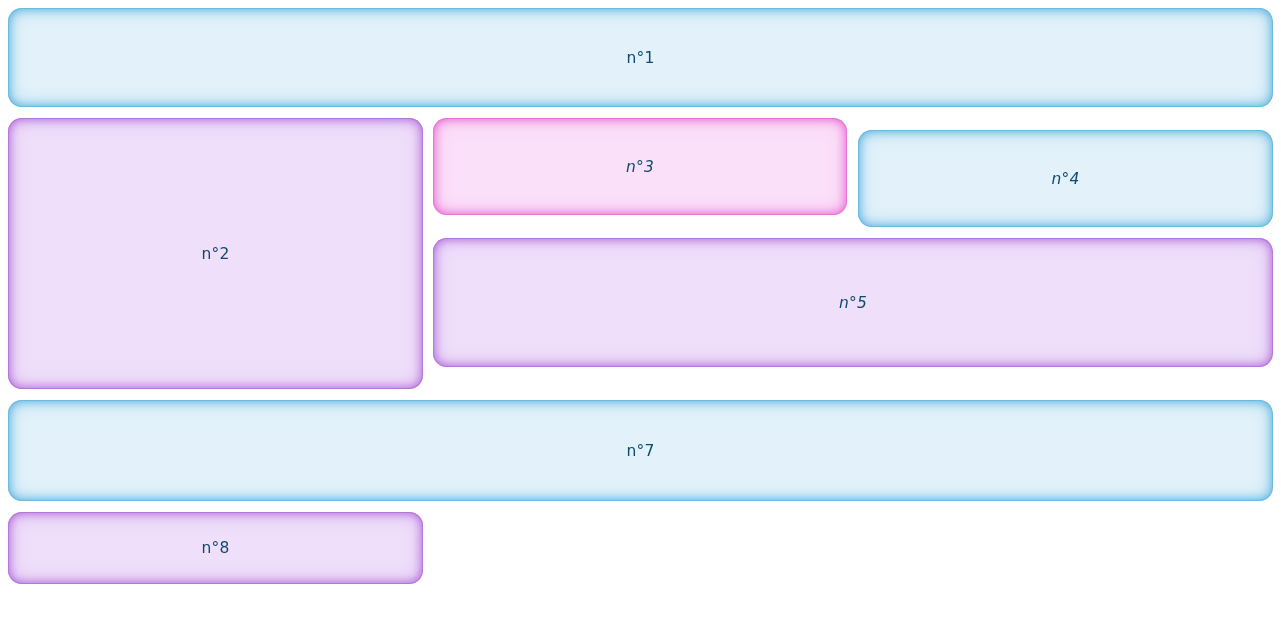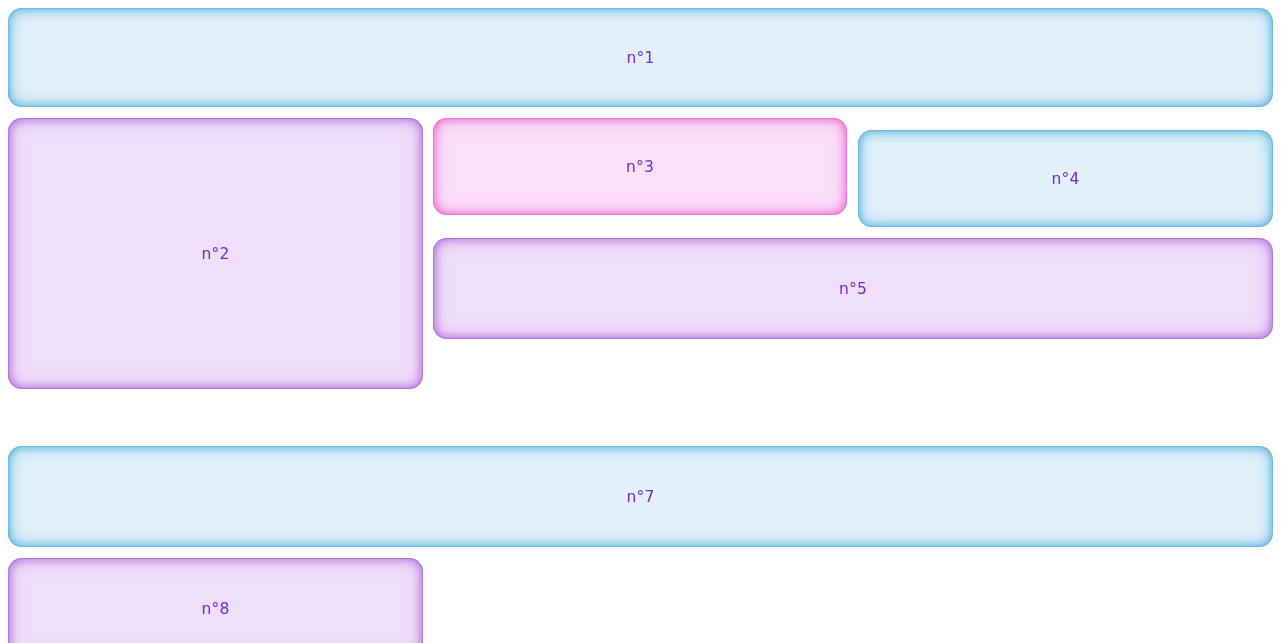--- a/index.html
+++ b/index.html
@@ -26,21 +26,21 @@
     gap: 11px 10px;
   }
 
   .box {
     box-sizing: border-box;
     border-radius: 14px;
     display: flex;
     align-items: center;
     justify-content: center;
     font-size: 15.5px;
-    color: #6d28d9;
+    color: #0c4a6e;
     letter-spacing: 0.2px;
     position: relative;
     overflow: hidden;
   }
 
   
   .theme-blue {
     background: #e3f2fa;
     box-shadow:
       inset 0 0 0 1px rgba(86,175,220,0.55),
@@ -66,37 +66,38 @@
     position: relative;
     z-index: 2;
     pointer-events: none;
   }
 
   
   #box-1 { width: 1265px; height: 99px; }
   #box-2 { width: 415px;  height: 271px; }
   #box-3 { width: 414px;  height:  97px; }
   #box-4 { width: 415px;  height:  97px; }
-  #box-5 { width: 839px;  height: 101px; }
+  #box-5 { width: 839px;  height: 129px; }
   #box-6 { width: 838px;  height: 101px; }
-  #box-7 { width: 415px;  height: 101px; margin-top: 46px; }
-  #box-8 { width: 415px;  height: 101px; }
+  #box-7 { width: 415px;  height: 101px; }
+  #box-8 { width: 415px;  height: 72px; }
 
   
   #band-middle {
     width: 100%;
     display: flex;
     gap: 10px;
     align-items: flex-start;
   }
   #band-middle-right {
     display: flex;
     flex-direction: column;
     gap: 11px;
     flex: 1 1 auto;
+    font-style: italic;
   }
   #band-middle-right .box { width: 100%; }
   #band-middle-right .row-top {
     display: flex;
     gap: 11px;
   }
   #band-middle-right .row-top #box-3 { flex: 0 0 414px; }
   #band-middle-right .row-top #box-4 { flex: 1 1 auto; margin-top: 12px; }
 
   #band-lower {

